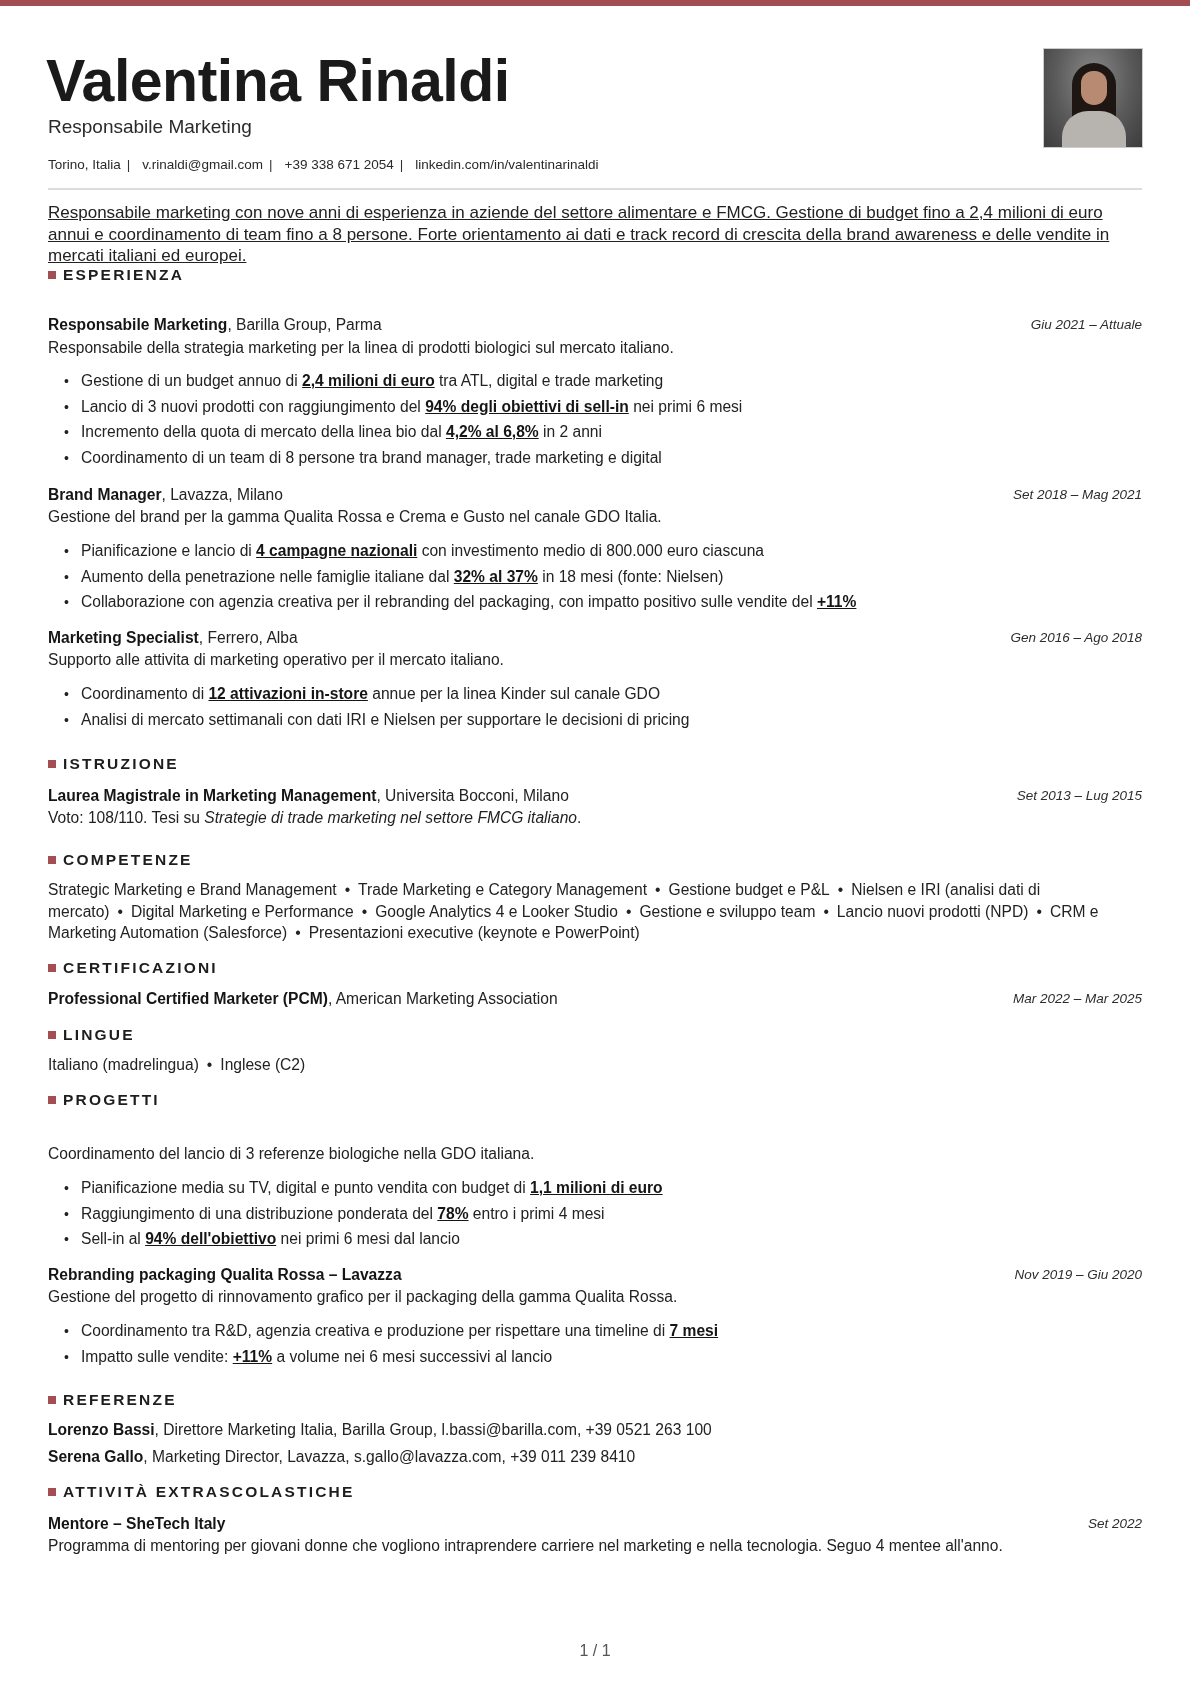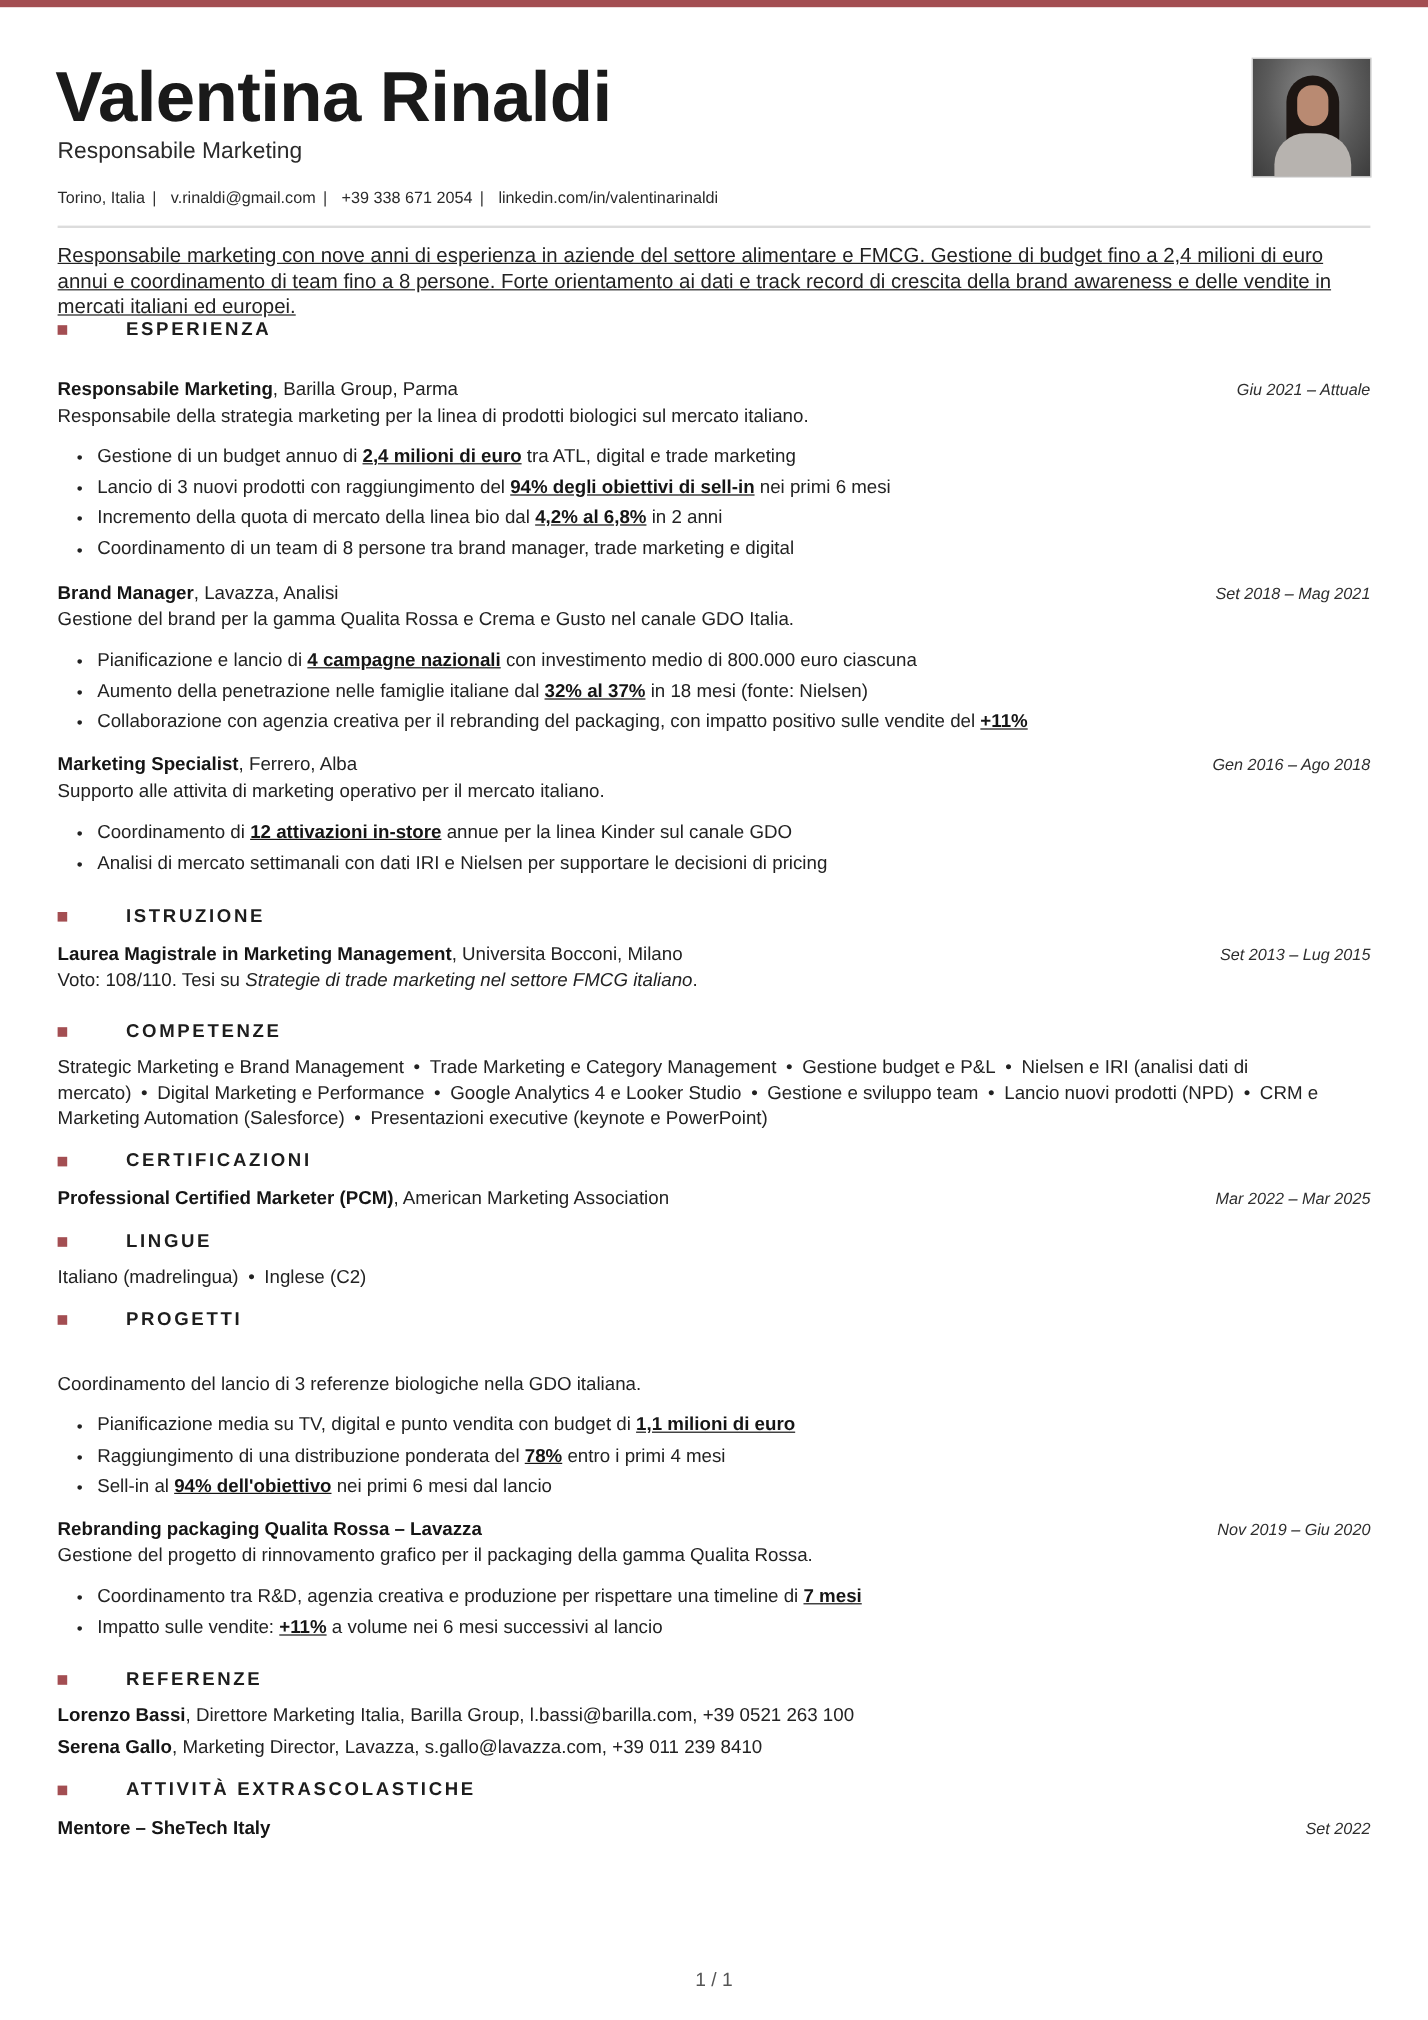--- a/index.html
+++ b/index.html
@@ -20,21 +20,21 @@
   .contacts .item { display: inline-block; }
   .contacts .sep { display: inline-block; margin: 0 12px 0 6px; color: #333; }
   .photo { position: absolute; top: 48px; left: 995px; width: 100px; height: 100px; background: radial-gradient(ellipse at 50% 30%, #8a8a8a 0%, #5a5a5a 55%, #3c3c3c 100%); overflow: hidden; border: 1px solid #ccc; }
   .photo .hair { position: absolute; left: 28px; top: 14px; width: 44px; height: 62px; background: #1d1613; border-radius: 22px 22px 10px 10px; }
   .photo .face { position: absolute; left: 37px; top: 22px; width: 26px; height: 34px; background: #b98a72; border-radius: 13px 13px 14px 14px; }
   .photo .body { position: absolute; left: 18px; top: 62px; width: 64px; height: 44px; background: #b7b3af; border-radius: 26px 26px 0 0; }
   .divider { position: absolute; top: 188px; left: 0; width: 1094px; height: 2px; background: #dcdcdc; }
 
   .summary { position: absolute; top: 202px; left: 0; width: 1094px; font-size: 17px; line-height: 21.5px; color: #222; text-decoration: underline; }
 
-  .sec-head { position: absolute; left: 0; display: flex; align-items: center; font-size: 15.5px; font-weight: 700; letter-spacing: 2.2px; color: #1d1d1d; gap: 42px; }
+  .sec-head { position: absolute; left: 0; display: flex; align-items: center; font-size: 15.5px; font-weight: 700; letter-spacing: 2.2px; color: #1d1d1d; }
   .sec-head .marker { width: 8px; height: 8px; background: #a34e52; margin-right: 7px; }
 
   .row { position: absolute; left: 0; width: 1094px; font-size: 15.6px; line-height: 20px; color: #222; }
   .row b { font-weight: 700; color: #151515; }
   .row .date { position: absolute; right: 0; top: 0; font-style: italic; font-size: 13.5px; color: #2d2d2d; }
   .bullets { position: absolute; left: 0; width: 1094px; list-style: none; font-size: 15.6px; color: #222; }
   .bullets li { position: relative; padding-left: 33px; height: 25.5px; line-height: 20px; }
   .bullets li::before { content: "\2022"; position: absolute; left: 16px; top: 0; font-size: 14px; }
   .bullets b { font-weight: 700; color: #151515; text-decoration: underline; }
   .para { position: absolute; left: 0; width: 1094px; font-size: 15.6px; line-height: 21.5px; color: #222; }
@@ -81,21 +81,21 @@
   </div>
   <div class="row" style="top:338px">Responsabile della strategia marketing per la linea di prodotti biologici sul mercato italiano.</div>
   <ul class="bullets" style="top:371px">
     <li><span>Gestione di un budget annuo di </span><b>2,4 milioni di euro</b><span> tra ATL, digital e trade marketing</span></li>
     <li><span>Lancio di 3 nuovi prodotti con raggiungimento del </span><b>94% degli obiettivi di sell-in</b><span> nei primi 6 mesi</span></li>
     <li><span>Incremento della quota di mercato della linea bio dal </span><b>4,2% al 6,8%</b><span> in 2 anni</span></li>
     <li><span>Coordinamento di un team di 8 persone tra brand manager, trade marketing e digital</span><b></b><span></span></li>
   </ul>
 
   <div class="row" style="top:485px">
-    <b>Brand Manager</b><span>, Lavazza, Analisi</span>
+    <b>Brand Manager</b><span>, Lavazza, Milano</span>
     <span class="date">Set 2018 – Mag 2021</span>
   </div>
   <div class="row" style="top:507px">Gestione del brand per la gamma Qualita Rossa e Crema e Gusto nel canale GDO Italia.</div>
   <ul class="bullets" style="top:541px">
     <li><span>Pianificazione e lancio di </span><b>4 campagne nazionali</b><span> con investimento medio di 800.000 euro ciascuna</span></li>
     <li><span>Aumento della penetrazione nelle famiglie italiane dal </span><b>32% al 37%</b><span> in 18 mesi (fonte: Nielsen)</span></li>
     <li><span>Collaborazione con agenzia creativa per il rebranding del packaging, con impatto positivo sulle vendite del </span><b>+11%</b><span></span></li>
   </ul>
 
   <div class="row" style="top:628px">
@@ -178,15 +178,16 @@
   </div>
 
   <div class="sec-head" style="top:1483px">
     <span class="marker"></span>
     <span>ATTIVITÀ EXTRASCOLASTICHE</span>
   </div>
   <div class="row" style="top:1514px">
     <b>Mentore – SheTech Italy</b>
     <span class="date">Set 2022</span>
   </div>
+  <div class="row" style="top:1536px">Programma di mentoring per giovani donne che vogliono intraprendere carriere nel marketing e nella tecnologia. Seguo 4 mentee all'anno.</div>
 </div>
 
 <div class="footer">1 / 1</div>
 
 </body></html>

